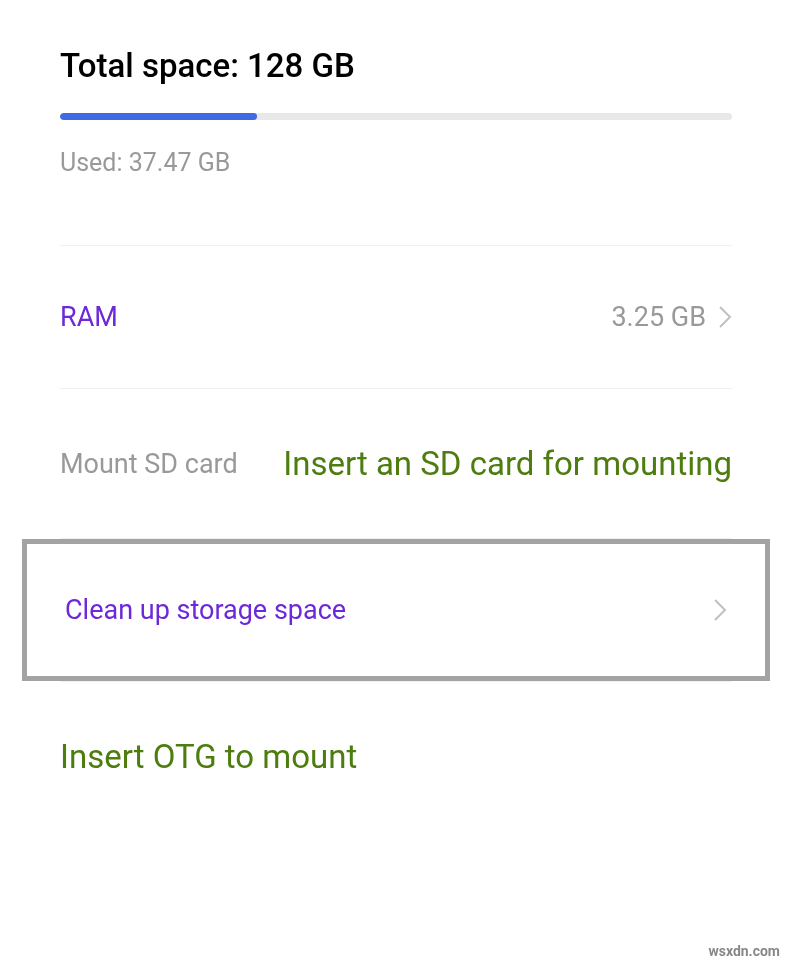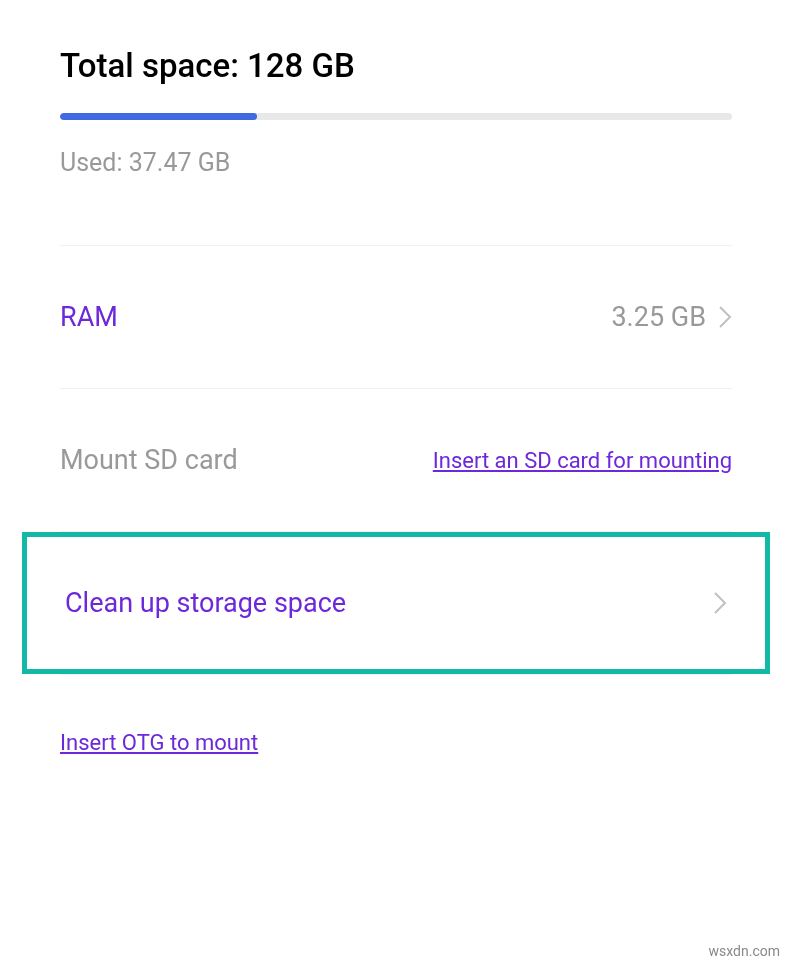--- a/index.html
+++ b/index.html
@@ -65,47 +65,47 @@
     .list-item-right {
       display: flex;
       align-items: center;
       gap: 12px;
     }
     .list-item-value {
       font-size: 27px;
       color: #999999;
     }
     .list-item-hint {
-      font-size: 22px;
-      color: #6d28d9;
-      text-decoration: underline;
+      font-size: 33px;
+      color: #4d7c0f;
     }
     .list-item-disabled .list-item-left {
       color: #999999;
     }
     .chevron-icon {
       width: 14px;
       height: 24px;
       stroke: #c0c0c0;
       stroke-width: 2;
       fill: none;
     }
     .highlighted-item {
-      border: 5px solid #14b8a6;
+      border: 5px solid #a3a3a3;
       margin: 0 6px;
       padding: 50px 38px;
     }
     .watermark {
       position: absolute;
       bottom: 8px;
       right: 8px;
       font-size: 14px;
       color: #888;
       background: #fff;
       padding: 2px 4px;
+      font-weight: bold;
     }
   </style>
 </head>
 <body>
 
 <div class="container">
   <div class="total-space-section">
     <div class="total-space-title">Total space: 128 GB</div>
     <div class="progress-bar">
       <div class="progress-fill" style="width:29.3%"></div>

